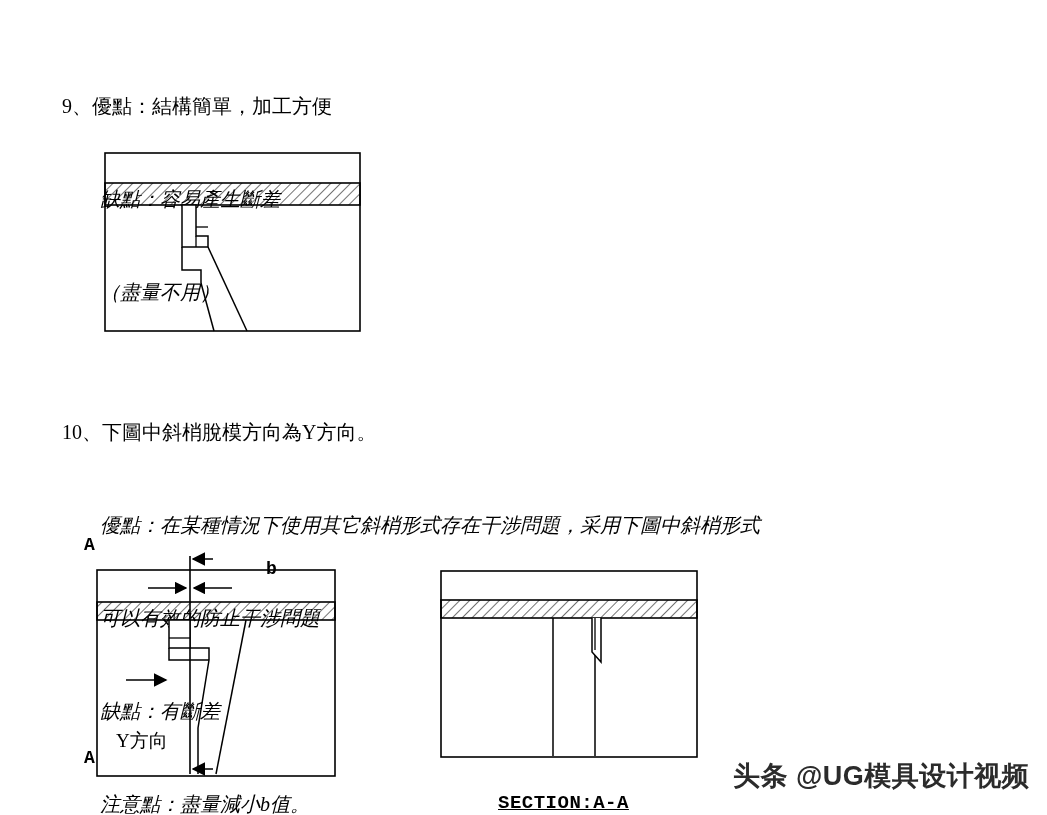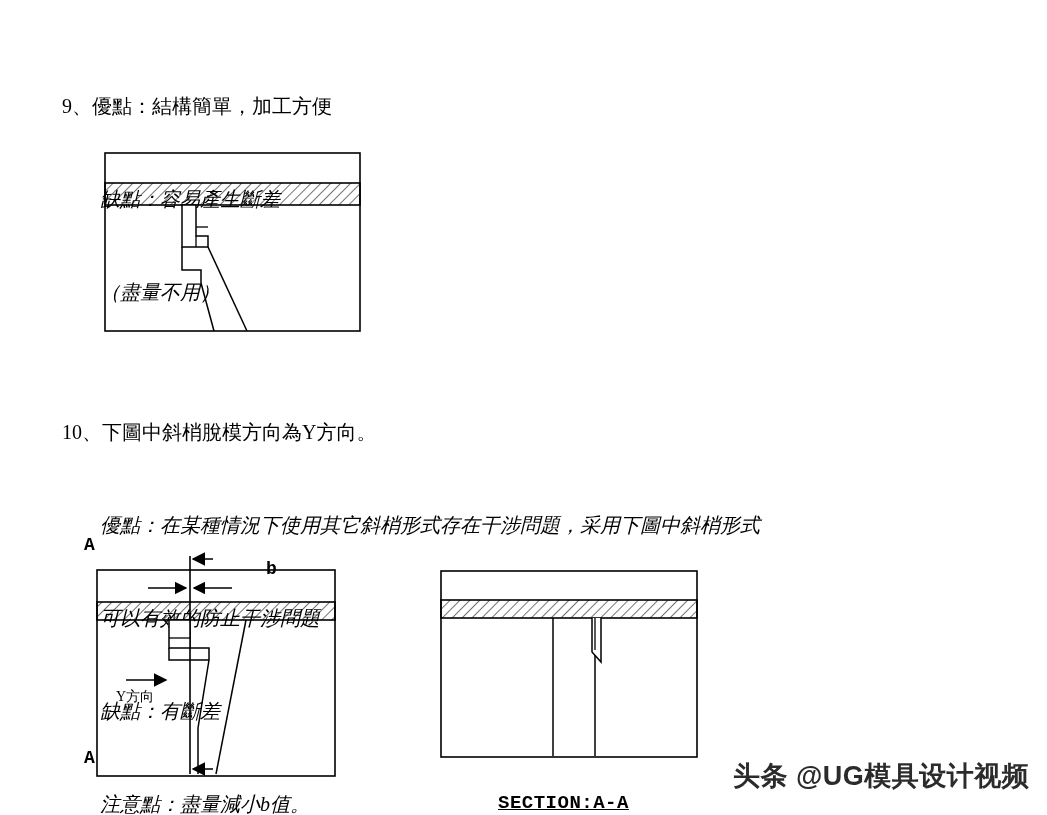--- a/index.html
+++ b/index.html
@@ -75,22 +75,23 @@
   .lbl {
     position: absolute;
     font-family: "Liberation Mono", monospace;
     font-weight: bold;
     font-size: 18px;
     white-space: pre;
   }
   .lbl-cn {
     position: absolute;
     font-family: "Liberation Serif", serif;
-    font-size: 14px;
-    white-space: pre;
+    font-size: 19px;
+    white-space: pre;
+    margin-top: 40px;
   }
 </style>
 </head>
 <body>
 
 <div class="page">
 
   <div class="text-block item9">
     <span class="hang0"><span>9、</span><span>優點：結構簡單，加工方便</span></span>
     <span class="hang">缺點：容易產生斷差</span>

